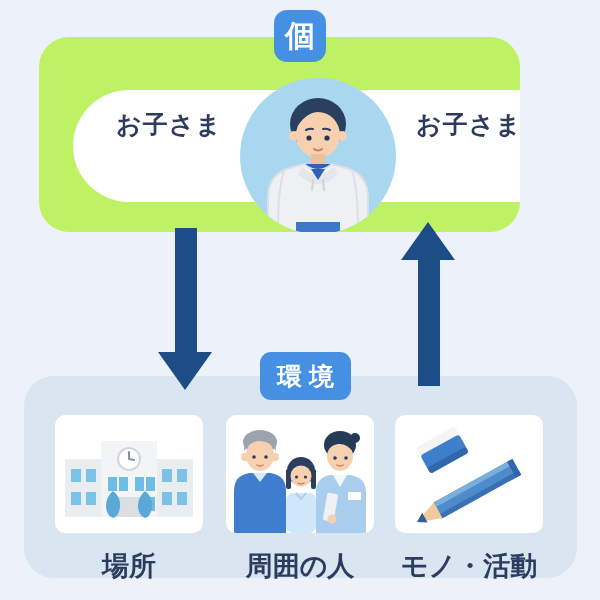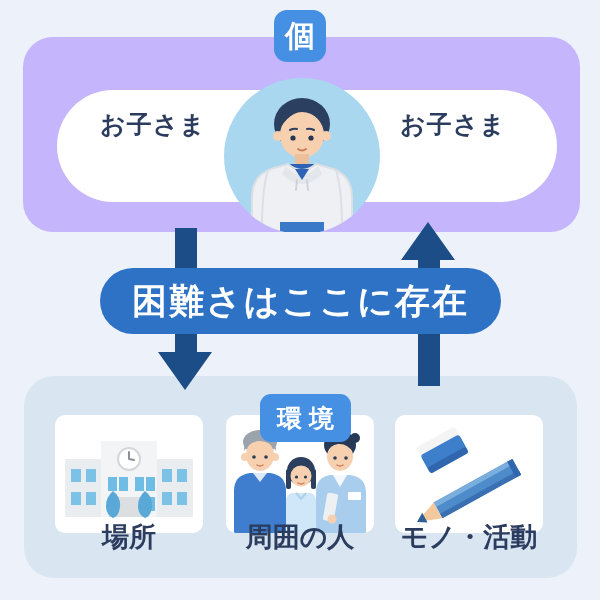--- a/index.html
+++ b/index.html
@@ -6,22 +6,22 @@
   body{
     width:600px;height:600px;
     background:#edf2fa;
     font-family:"Liberation Sans",sans-serif;
     position:relative;overflow:hidden;
   }
   .canvas{position:absolute;inset:0;width:600px;height:600px;}
 
   
   .top-box{
-    position:absolute;left:23px;top:37px;width:557px;height:195px;
-    background:#c4b5fd;border-radius:30px;overflow:hidden;
+    position:absolute;left:39px;top:37px;width:481px;height:195px;
+    background:#bef264;border-radius:30px;overflow:hidden;
   }
   .white-pill{
     position:absolute;left:34px;top:53px;width:500px;height:112px;
     background:#ffffff;border-radius:56px;
   }
   .side-label{
     position:absolute;top:68px;width:200px;
     text-align:center;color:#2b3c5e;font-weight:bold;
     font-size:25px;line-height:38px;letter-spacing:1px;
   }
@@ -35,21 +35,21 @@
     position:absolute;background:#4590e2;color:#ffffff;
     font-weight:bold;display:flex;align-items:center;justify-content:center;
     z-index:6;
   }
   .badge-individual{
     left:274px;top:10px;width:52px;height:52px;border-radius:13px;
     font-size:30px;
   }
   .badge-environment{
     left:260px;top:352px;width:91px;height:48px;border-radius:11px;
-    font-size:25px;letter-spacing:7px;padding-left:7px;box-sizing:border-box;margin-top:42px;
+    font-size:25px;letter-spacing:7px;padding-left:7px;box-sizing:border-box;
   }
 
   
   .arrow{position:absolute;z-index:2;}
   .arrow-down{left:158px;top:228px;width:54px;height:162px;}
   .arrow-up{left:401px;top:222px;width:54px;height:164px;}
 
   
   .banner{
     position:absolute;left:100px;top:268px;width:401px;height:66px;
@@ -67,21 +67,21 @@
     background:#d9e5f1;border-radius:30px;z-index:1;
   }
   .env-card{
     position:absolute;top:39px;width:148px;height:118px;
     background:#ffffff;border-radius:10px;overflow:hidden;
   }
   .env-card.c0{left:31px;}
   .env-card.c1{left:202px;}
   .env-card.c2{left:371px;}
   .env-label{
-    position:absolute;top:144px;width:148px;height:34px;
+    position:absolute;top:173px;width:148px;height:34px;
     text-align:center;color:#2b3c5e;font-weight:bold;font-size:27px;
     line-height:34px;white-space:nowrap;
   }
   .env-label.c0{left:31px;}
   .env-label.c1{left:202px;}
   .env-label.c2{left:371px;}
   svg{display:block;}
 </style>
 </head>
 <body>
@@ -141,23 +141,20 @@
   </section>
   <div class="badge badge-individual">個</div>
 
   <svg class="arrow arrow-down" width="54" height="162" viewBox="0 0 54 162">
     <polygon points="17,0 39,0 39,124 54,124 27,162 0,124 17,124" fill="#1c4d87"></polygon>
   </svg>
   <svg class="arrow arrow-up" width="54" height="164" viewBox="0 0 54 164">
     <polygon points="27,0 54,38 39,38 39,164 17,164 17,38 0,38" fill="#1c4d87"></polygon>
   </svg>
 
-  <div class="banner">
-    <span>困難さはここに存在</span>
-  </div>
 
   <div class="badge badge-environment">環境</div>
 
   <section class="bottom-box">
 
     <div class="env-card c0">
       <svg width="148" height="118" viewBox="0 0 148 118">
         <rect x="10" y="44" width="40" height="58" fill="#e9edef"></rect>
         <rect x="98" y="44" width="40" height="58" fill="#e9edef"></rect>
         <rect x="46" y="26" width="56" height="76" fill="#f2f4f5"></rect>

